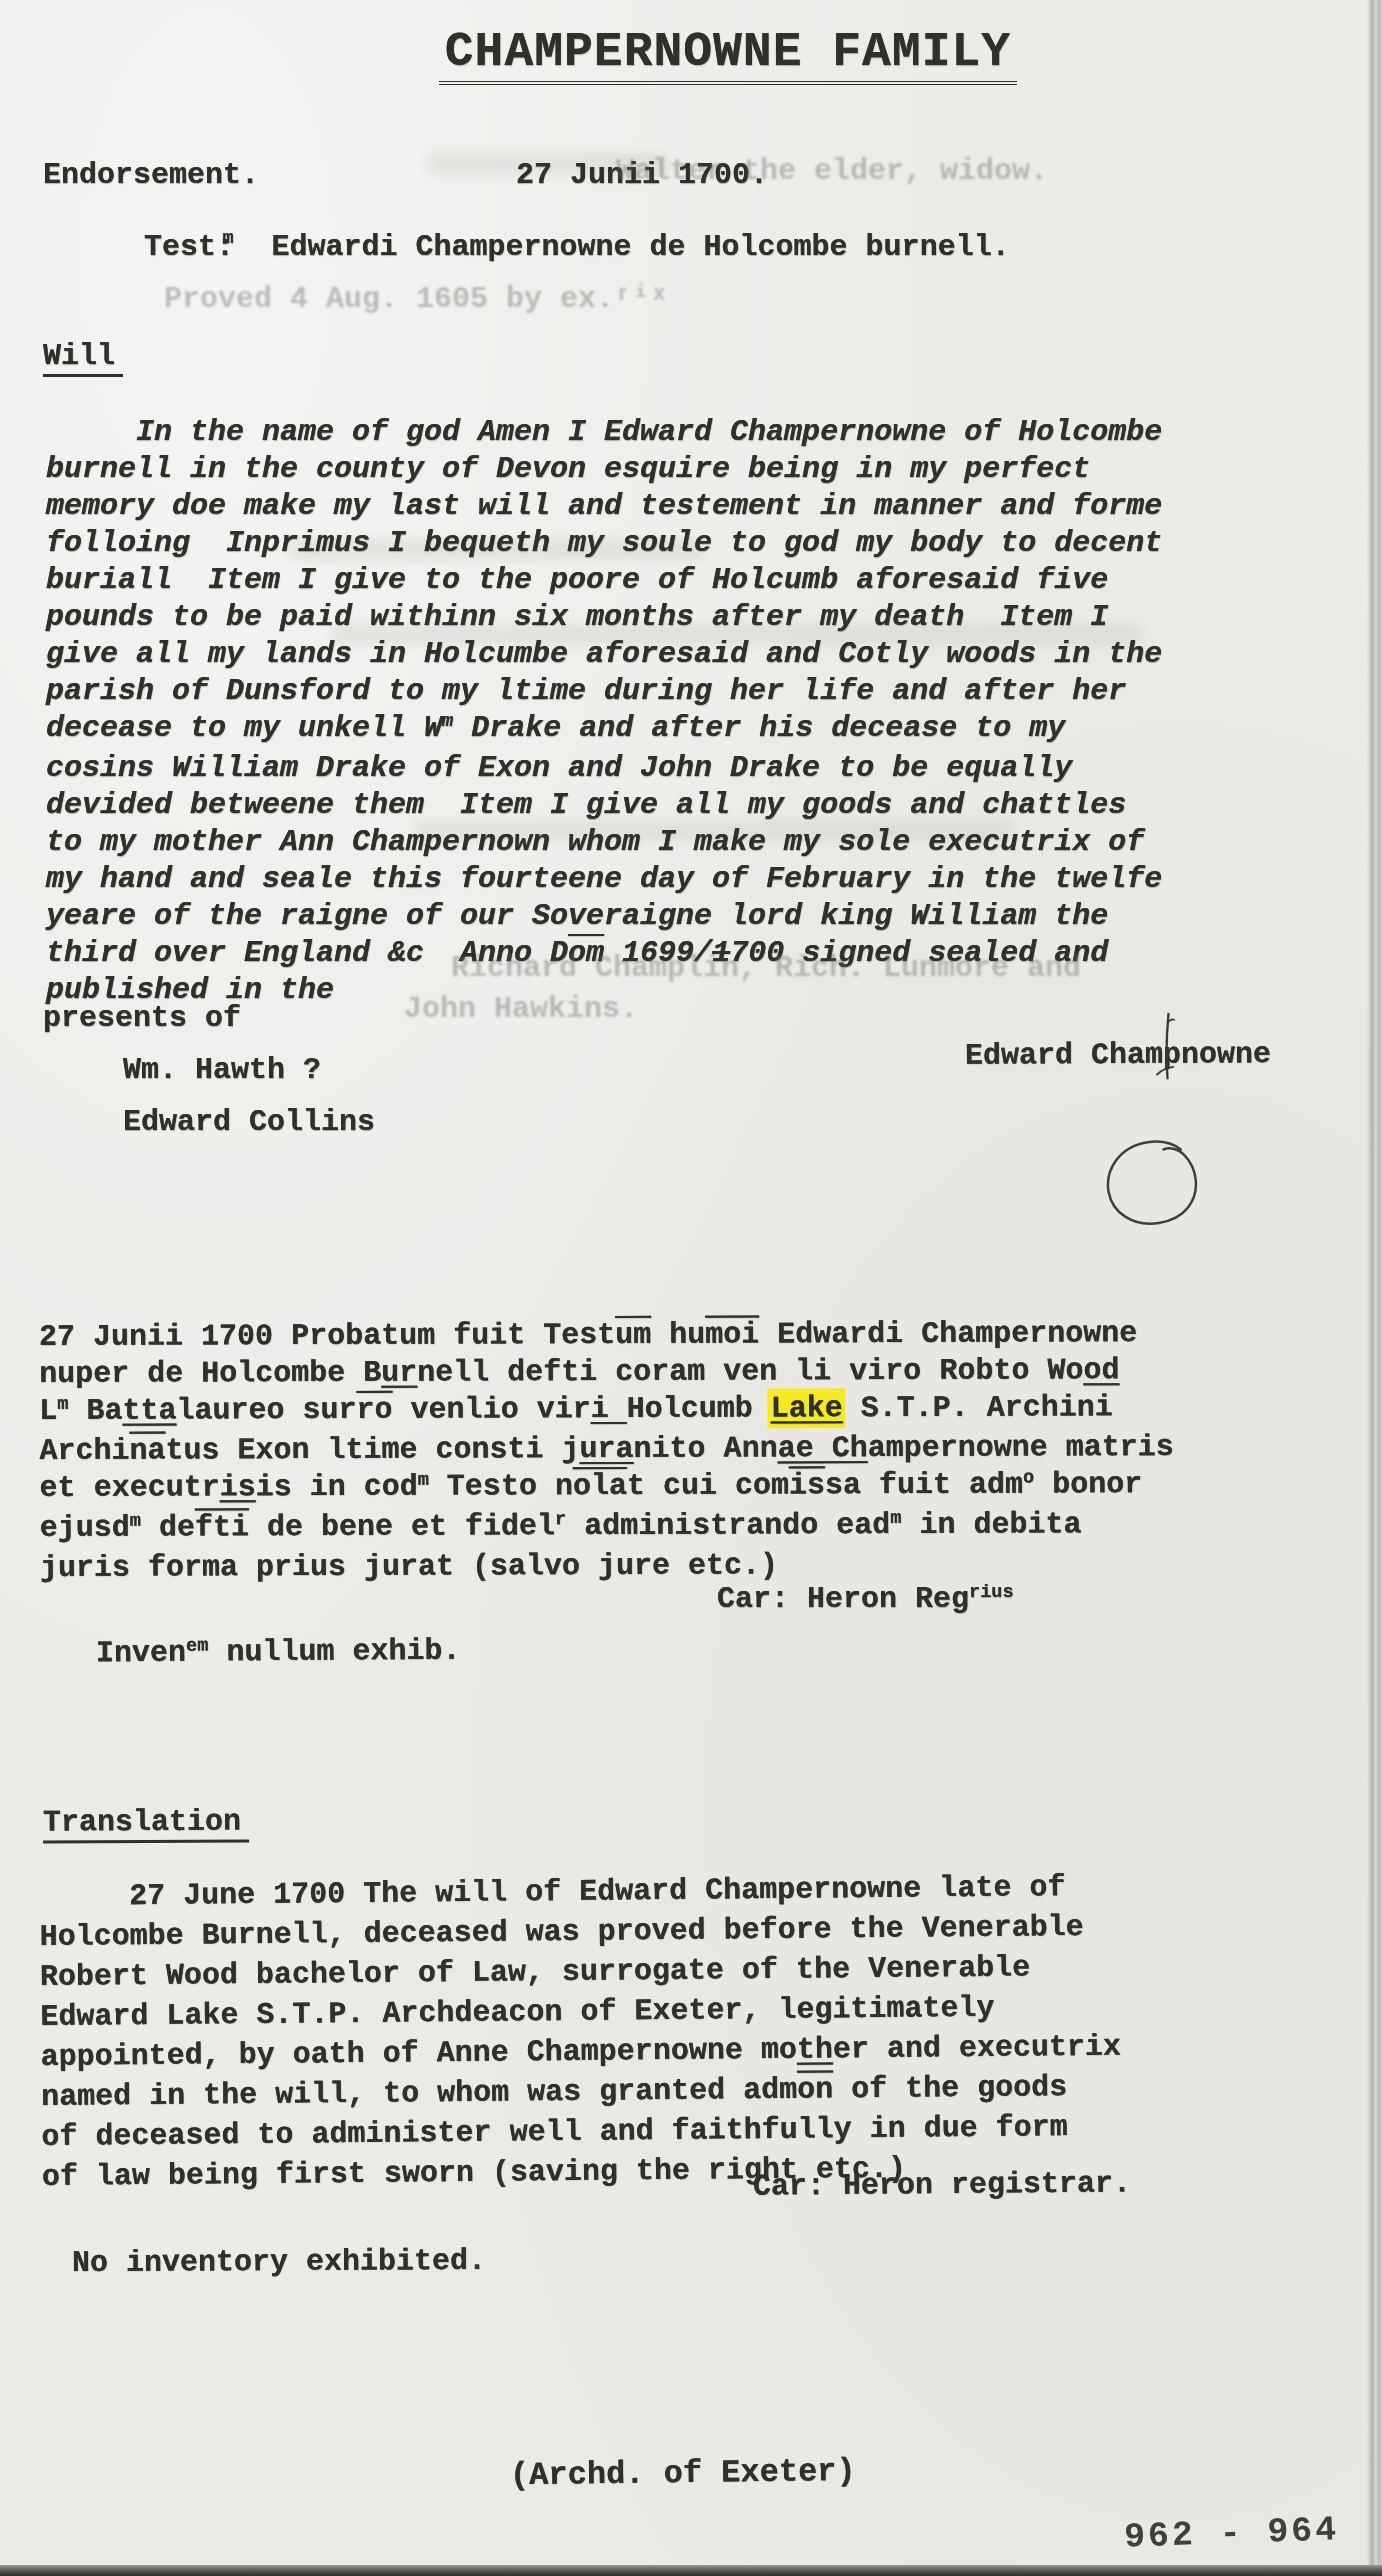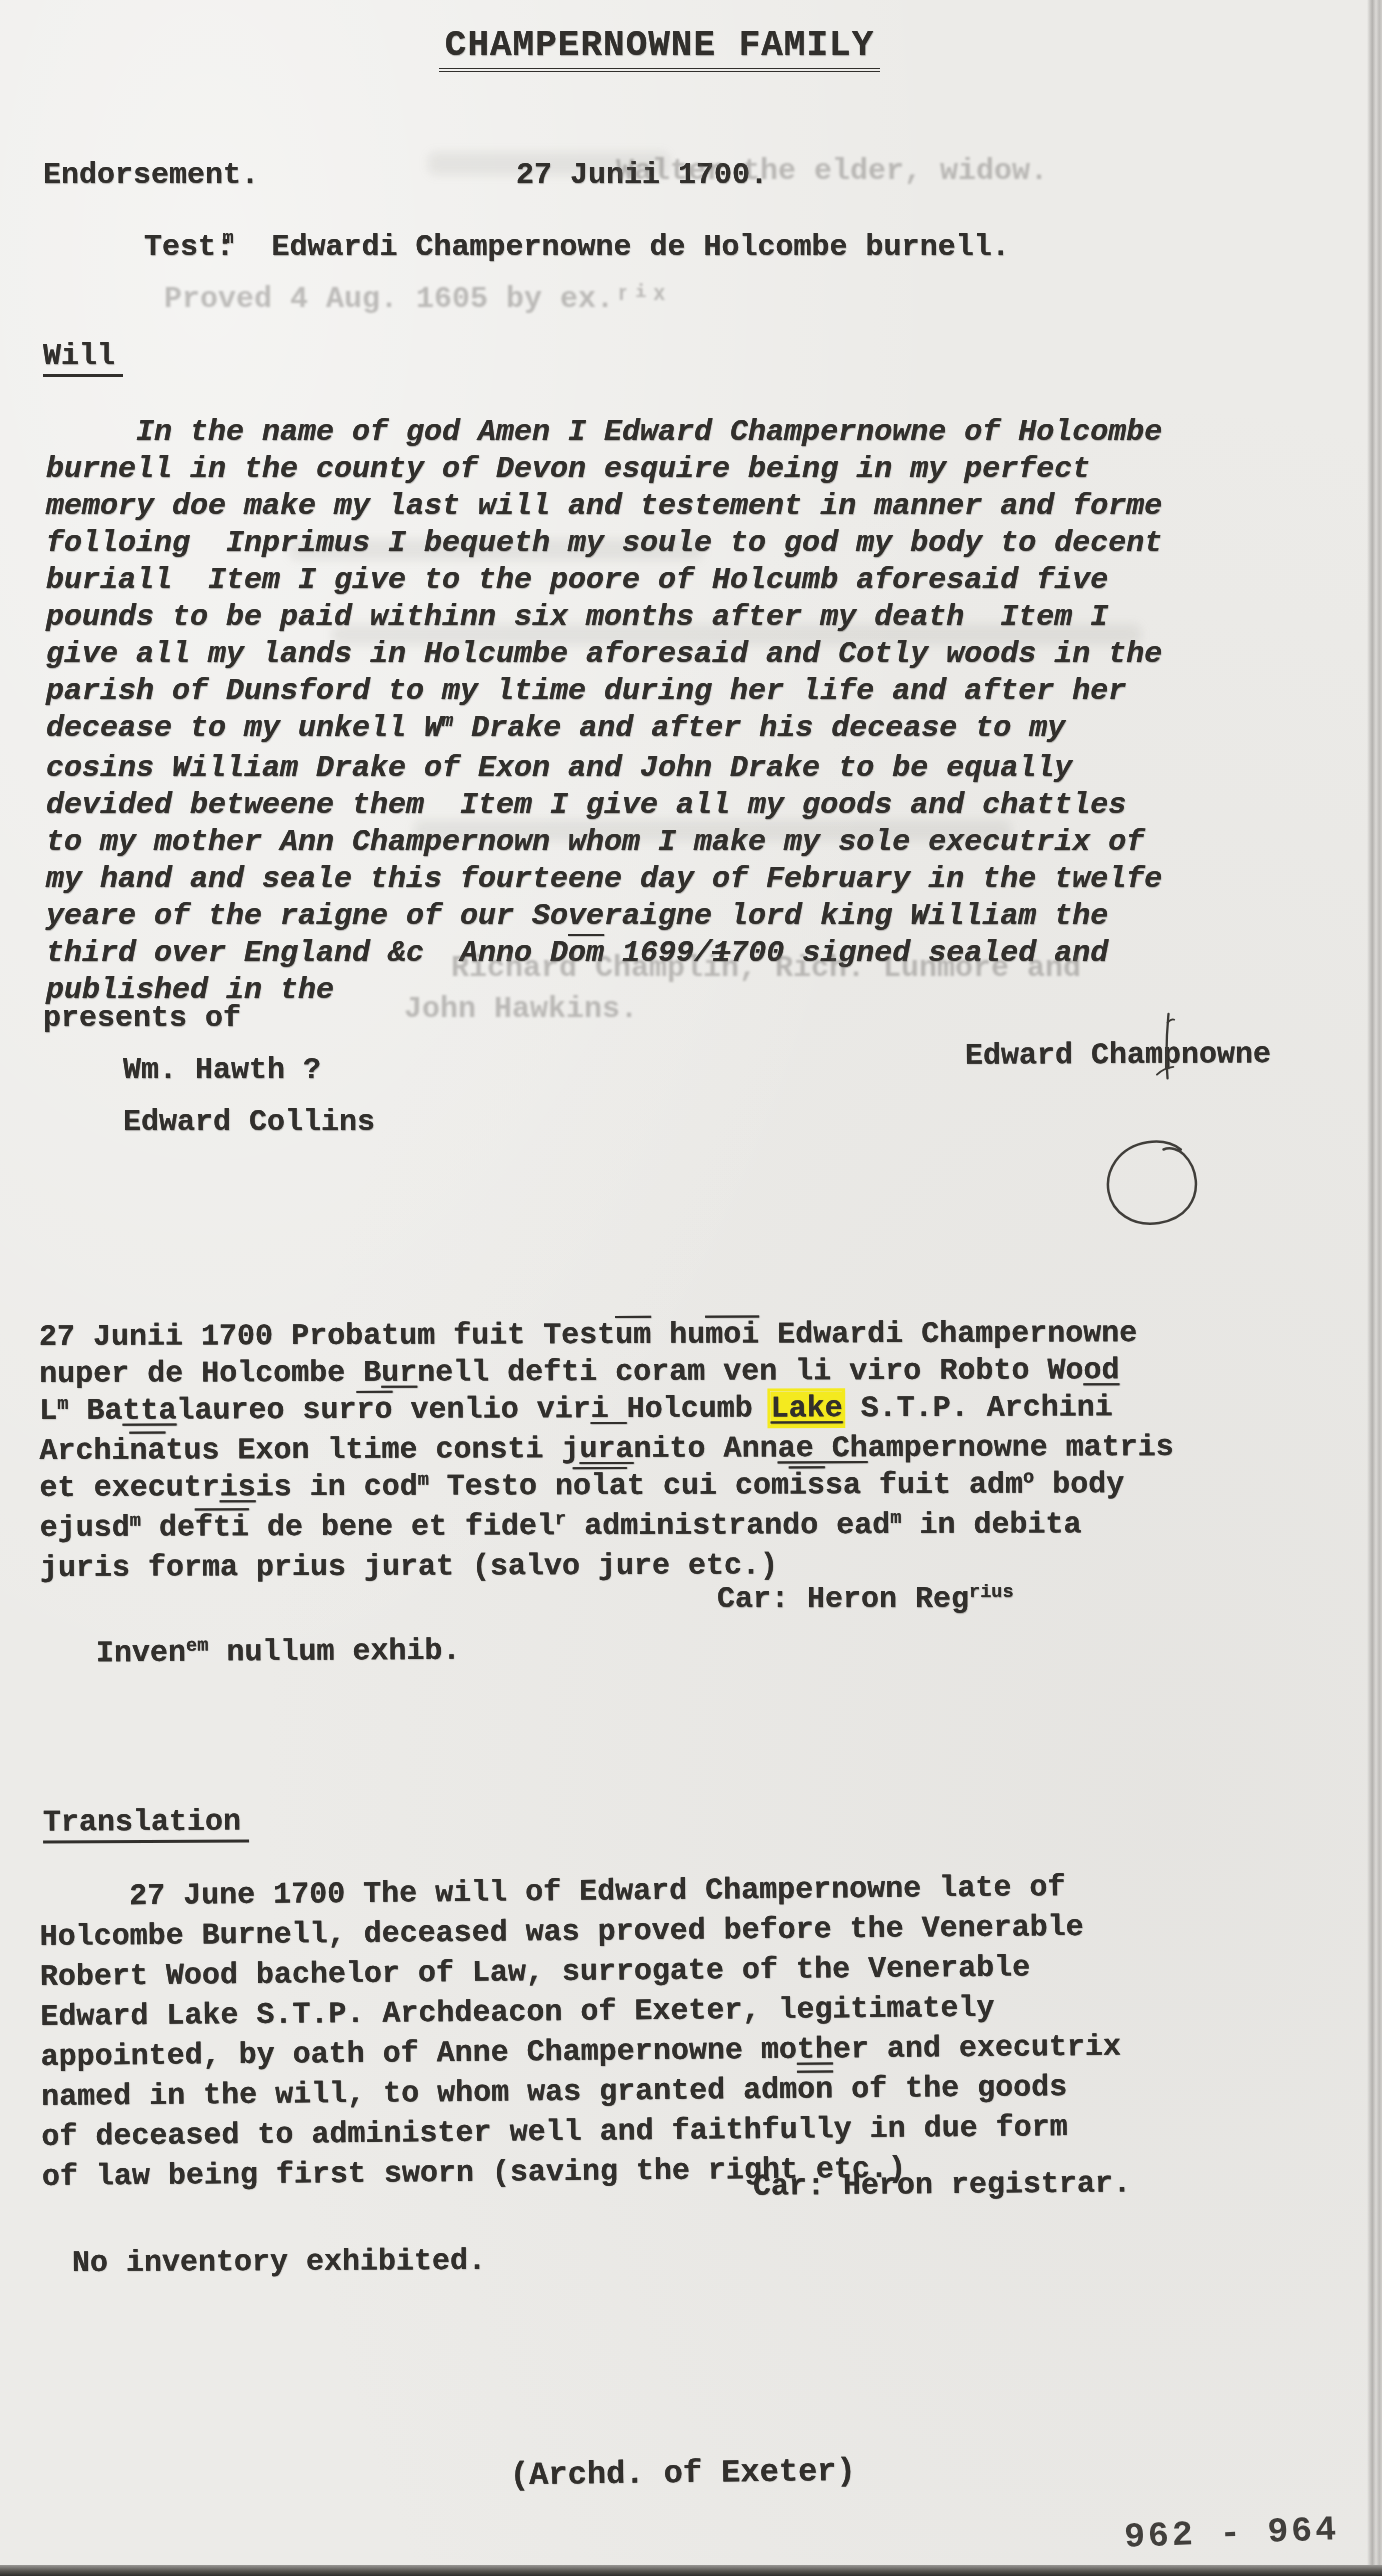--- a/index.html
+++ b/index.html
@@ -23,21 +23,21 @@
   }
   .abs{position:absolute;}
   .tline{white-space:pre;}
   .ov{text-decoration:overline;text-decoration-thickness:2.4px;}
   .un{text-decoration:underline;text-decoration-thickness:2.4px;text-underline-offset:4.8px;}
   .st{text-decoration:line-through;text-decoration-thickness:2.9px;}
   .sup{font-size:.62em;position:relative;top:-.55em;}
   .supover{font-size:.62em;position:relative;top:-.62em;margin-left:-.62em;margin-right:.1em;}
   .hl{background:#f4ea1f;box-shadow:0 0 0 2.9px #f4ea1f;text-decoration:underline;text-decoration-thickness:2.4px;text-underline-offset:4.8px;}
   .heading-underline{border-bottom:3.9px solid #312f2c;padding:0 7.7px 1px 0;display:inline-block;}
-  #title{left:439px;top:25px;font-size:36px;letter-spacing:1px;border-bottom:4.8px double #312f2c;padding:0 5.8px 1.9px 5.8px;}
+  #title{left:439px;top:25px;font-size:48px;letter-spacing:1px;border-bottom:4.8px double #312f2c;padding:0 5.8px 1.9px 5.8px;}
   #endorsement-label{left:43px;top:158px;}
   #endorsement-date{left:516px;top:158px;}
   #test-line{left:144px;top:227px;line-height:40px;}
   #will-heading{left:43px;top:339px;}
   #will-lines{left:46px;top:414px;line-height:37px;font-style:italic;}
   #presents-line{left:43px;top:1001px;}
   #witness-list{left:123px;top:1044px;line-height:52px;}
   #signature{left:965px;top:1038px;transform:rotate(-.3deg);}
   #probate-lines{left:39px;top:1319px;line-height:37px;transform:rotate(-.2deg);transform-origin:left top;}
   #probate-registrar{left:717px;top:1581px;line-height:37px;}
@@ -118,21 +118,21 @@
 
   <svg class="pen" style="left:1102px;top:1138px;" width="102" height="92" viewBox="0 0 106 96">
     <path d="M82,12 C64,-2 30,2 14,24 C0,44 5,70 24,82 C44,95 76,90 90,72 C102,56 100,32 85,17 C80,12 71,9 64,12" fill="none" stroke="#403e3a" stroke-width="2.6" stroke-linecap="round"></path>
   </svg>
 
   <div id="probate-lines" class="abs typed">
       <div class="tline"><span>27 Junii 1700 Probatum fuit Test</span><span class="ov">um</span><span> hu</span><span class="ov">moi</span><span> Edwardi Champernowne</span></div>
       <div class="tline"><span>nuper de Holcombe B</span><span class="un">ur</span><span>nell defti coram ven li viro Robto Wo</span><span class="un">od</span></div>
       <div class="tline"><span>L</span><span class="sup">m</span><span> Ba</span><span class="un">tta</span><span>laureo sur</span><span class="ov">ro</span><span> venlio vir</span><span class="un">i </span><span>Holcumb </span><span class="hl">Lake</span><span> S.T.P. Archini</span></div>
       <div class="tline"><span>Archi</span><span class="ov">na</span><span>tus Exon ltime consti j</span><span class="un">ura</span><span>nito Ann</span><span class="un">ae Ch</span><span>ampernowne matris</span></div>
-      <div class="tline"><span>et executr</span><span class="un">is</span><span>is in cod</span><span class="sup">m</span><span> Testo n</span><span class="ov">ola</span><span>t cui com</span><span class="ov">is</span><span>sa fuit adm</span><span class="sup">o</span><span> body</span></div>
+      <div class="tline"><span>et executr</span><span class="un">is</span><span>is in cod</span><span class="sup">m</span><span> Testo n</span><span class="ov">ola</span><span>t cui com</span><span class="ov">is</span><span>sa fuit adm</span><span class="sup">o</span><span> bonor</span></div>
       <div class="tline"><span>ejusd</span><span class="sup">m</span><span> de</span><span class="ov">fti</span><span> de bene et fidel</span><span class="sup">r</span><span> administrando ead</span><span class="sup">m</span><span> in debita</span></div>
       <div class="tline">juris forma prius jurat (salvo jure etc.)</div>
     </div>
   <div id="probate-registrar" class="abs typed">
       <div class="tline"><span>Car: Heron Reg</span><span class="sup">rius</span></div>
     </div>
   <div id="probate-inventory" class="abs typed">
       <div class="tline"><span>Inven</span><span class="sup">em</span><span> nullum exhib.</span></div>
     </div>
 

